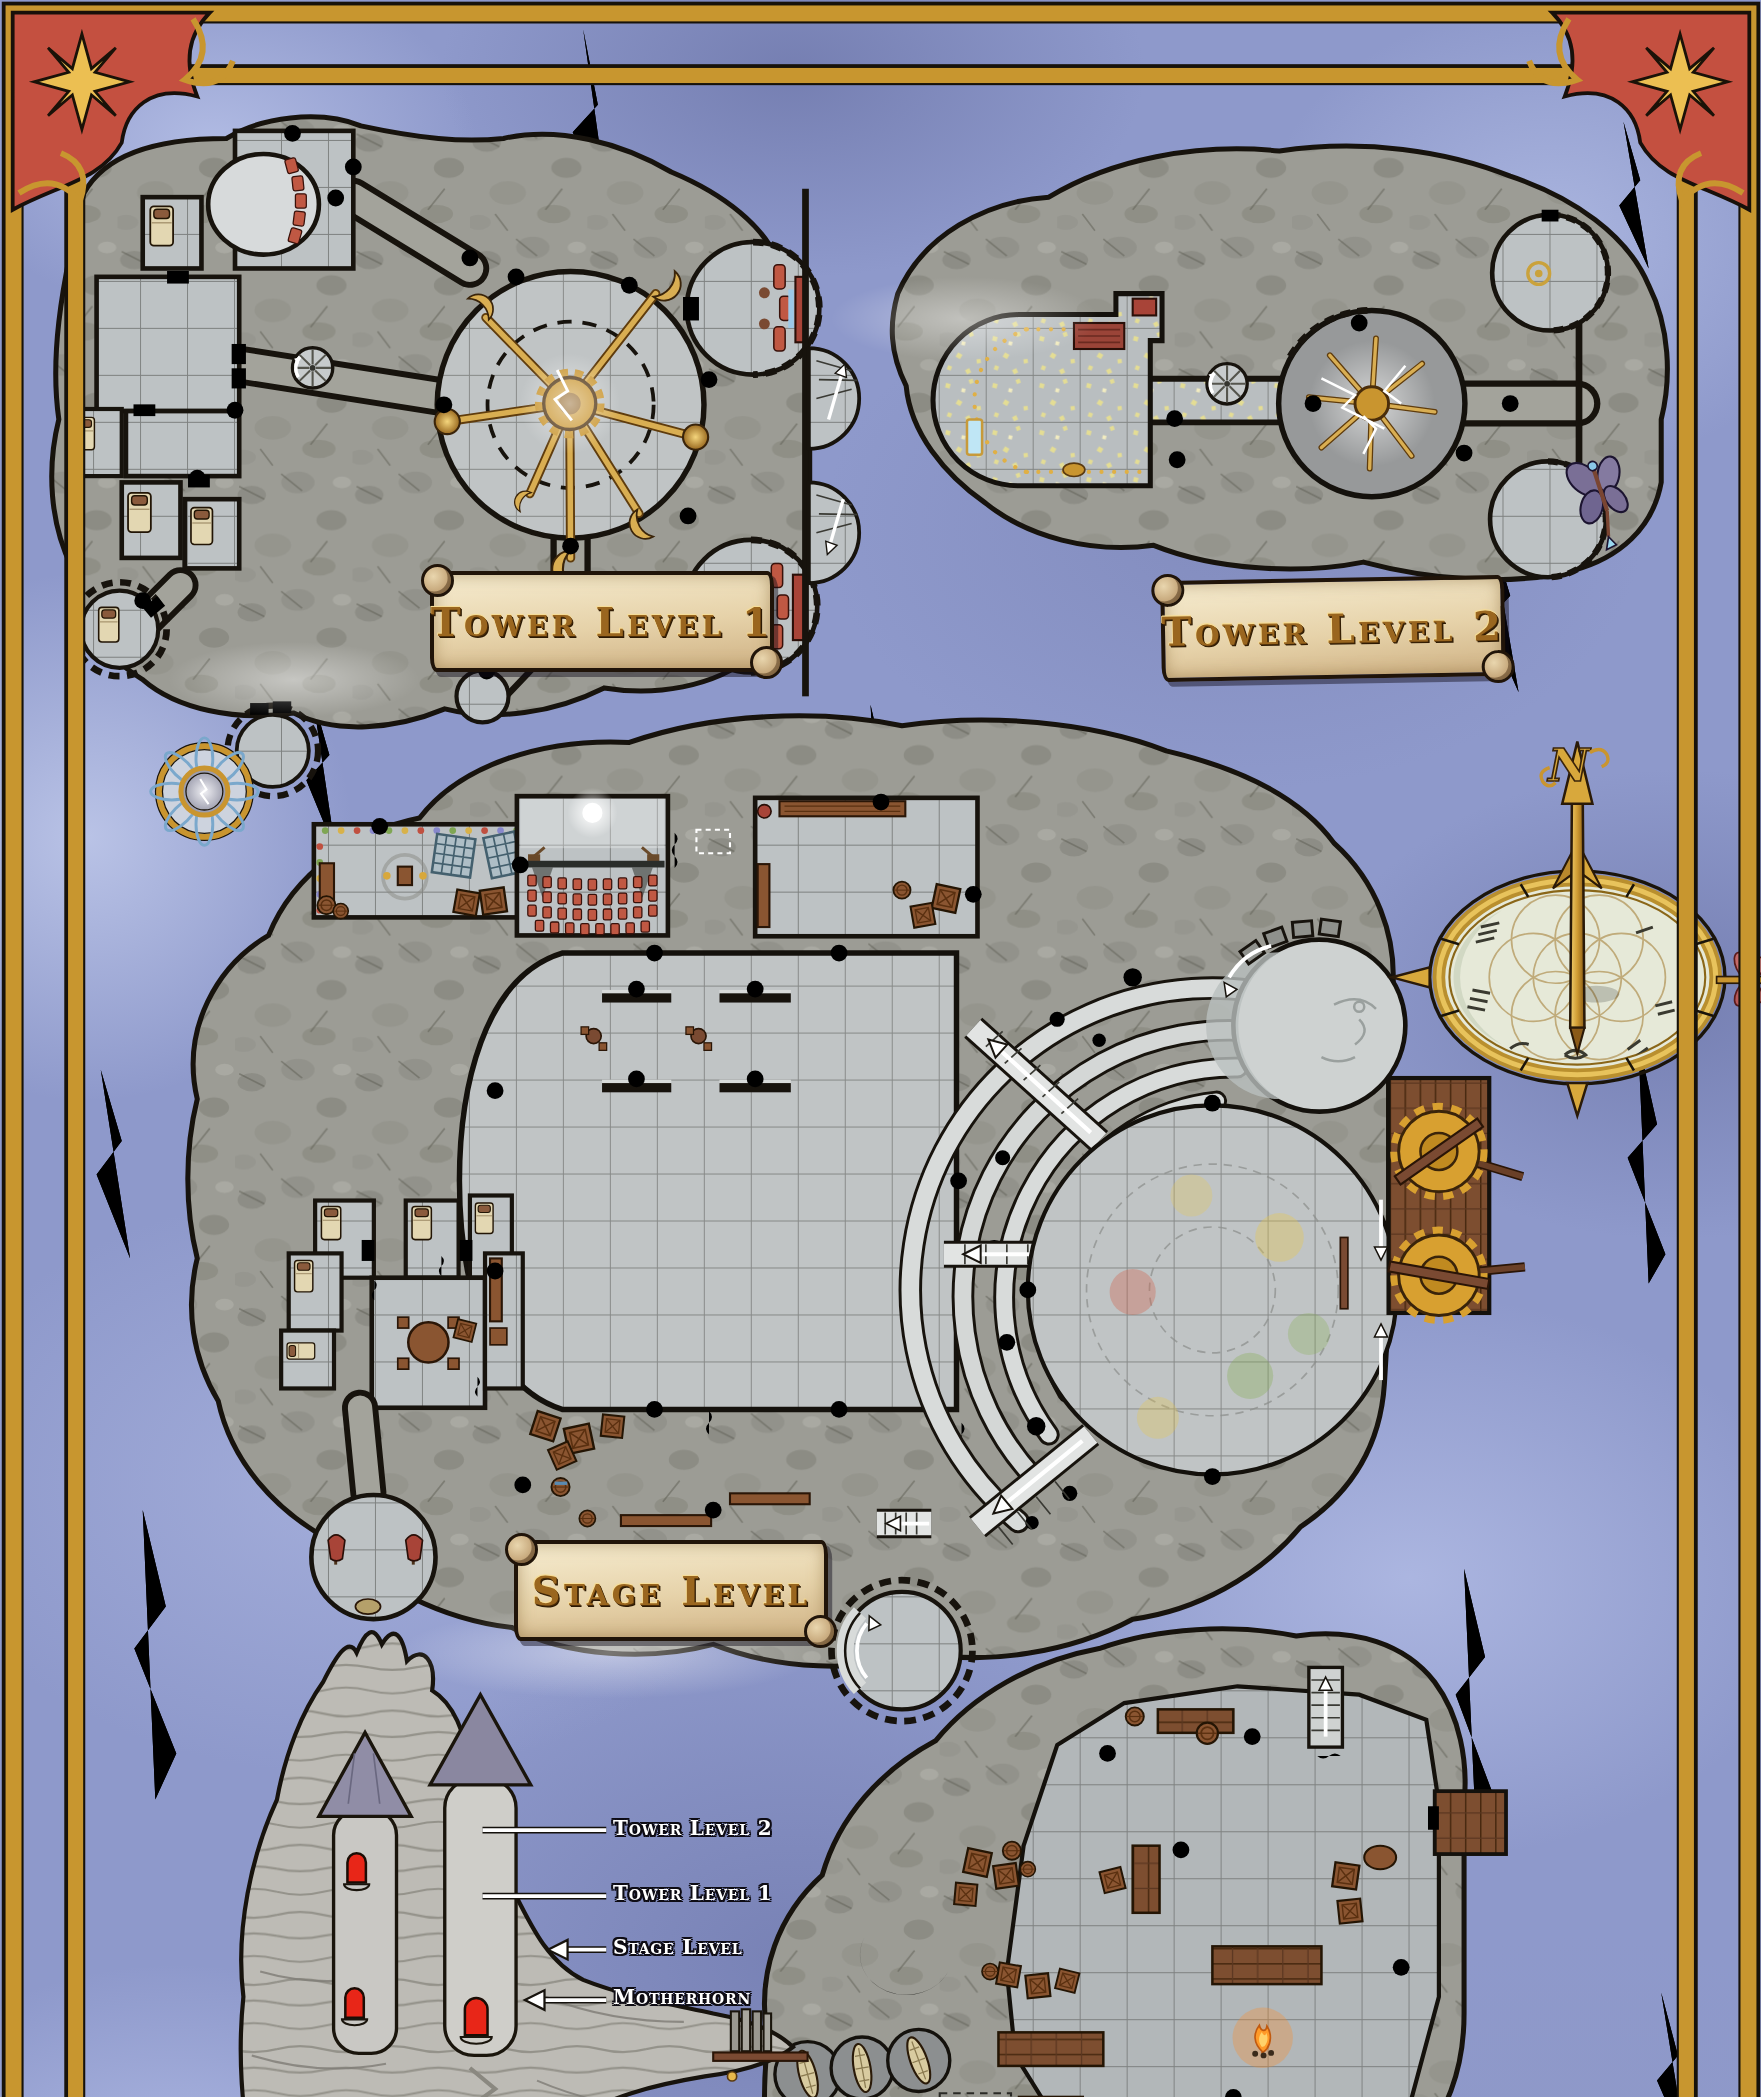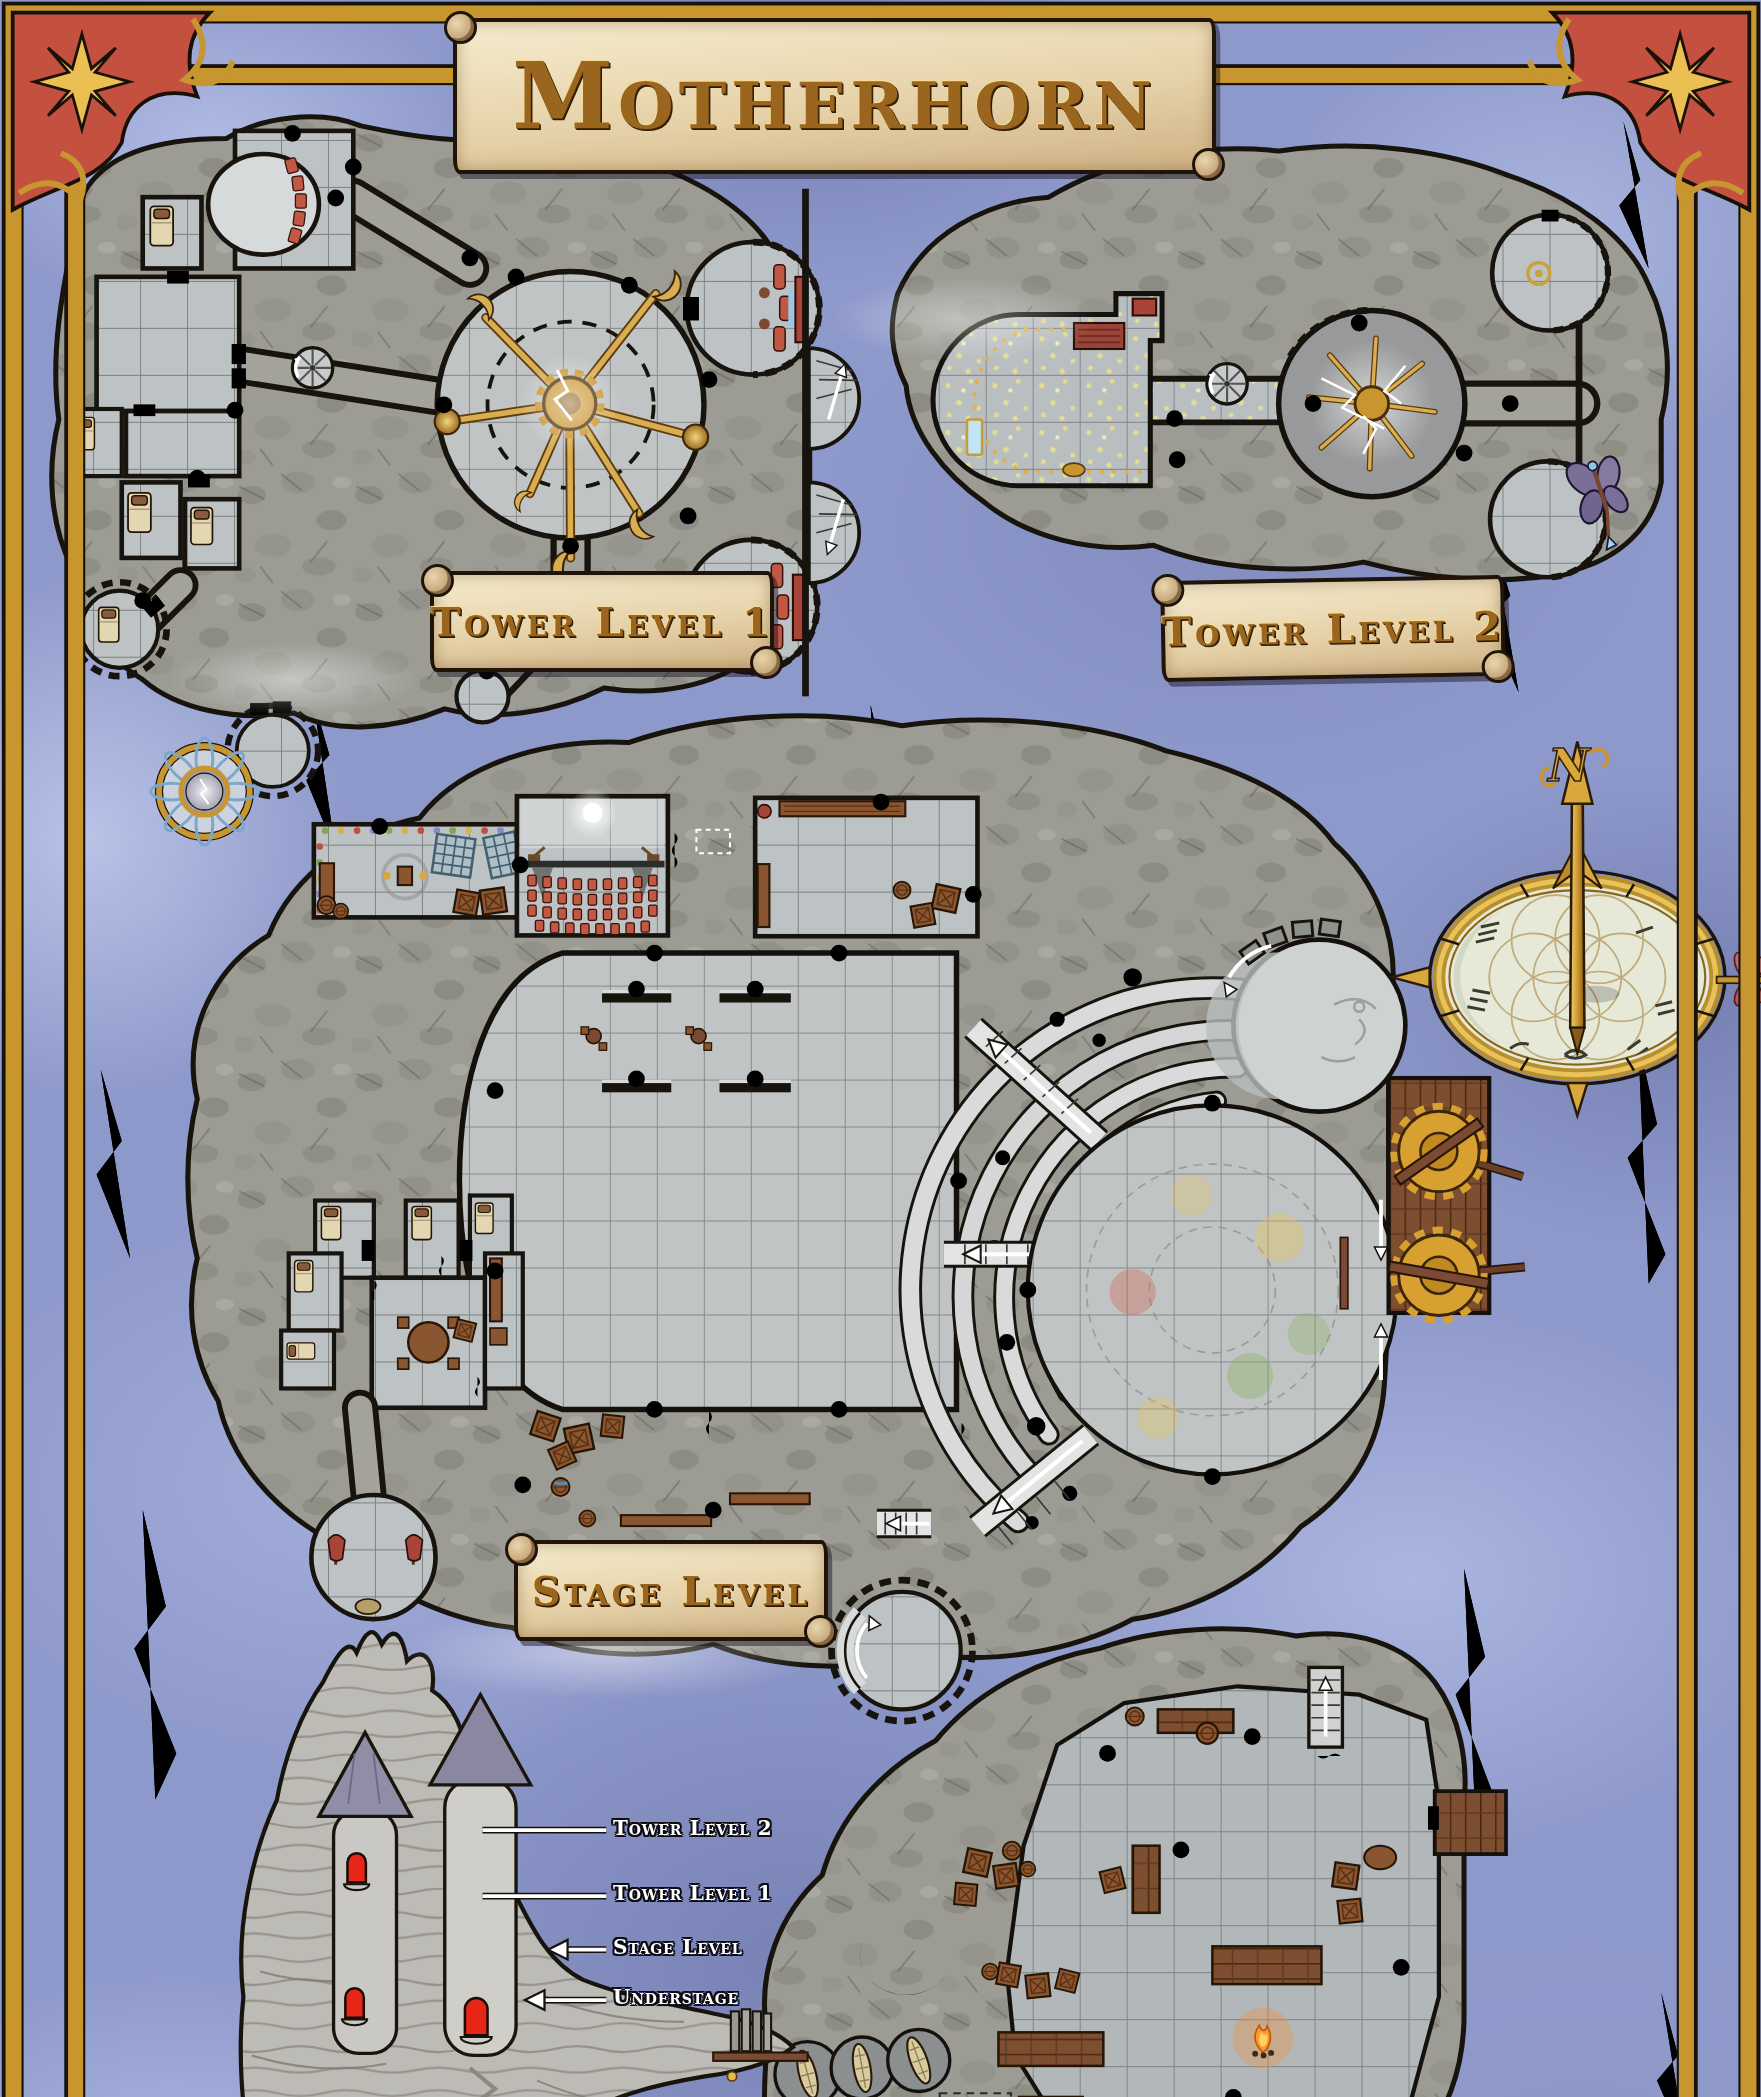--- a/index.html
+++ b/index.html
@@ -1041,34 +1041,31 @@
         <path d="M460,45 q55,85 -20,145 q85,30 115,-45" fill="none" stroke="#c8962f" stroke-width="14"></path>
         <path d="M45,460 q85,-55 145,20 q30,-85 -45,-115" fill="none" stroke="#c8962f" stroke-width="14"></path>
         <use href="#star8" transform="translate(195,195) scale(.95)"></use>
       </g>
       <use href="#cornerTL" transform="translate(4200,0) scale(-1,1)"></use>
       <use href="#cornerTL" transform="translate(0,5700) scale(1,-1)"></use>
       <use href="#cornerTL" transform="translate(4200,5700) scale(-1,-1)"></use>
     </g>
   </svg>
 
-  <div class="scroll" style="left:453px;top:17.6px;width:755px;height:148px;">
-    <span class="scroll-text" style="font-size:91px;letter-spacing:5px;">Motherhorn</span>
-  </div>
 
   <div class="scroll" style="left:430px;top:571px;width:336px;height:93px;">
     <span class="scroll-text" style="font-size:40px;">Tower Level 1</span>
   </div>
 
   <div class="scroll" style="left:1161px;top:578px;width:336px;height:93px;transform:rotate(-1deg);">
     <span class="scroll-text" style="font-size:40px;">Tower Level 2</span>
   </div>
 
   <div class="scroll" style="left:514px;top:1540px;width:306px;height:93px;">
     <span class="scroll-text" style="font-size:40px;">Stage Level</span>
   </div>
 
   <div class="side-label" style="left:613px;top:1816px;">Tower Level 2</div>
   <div class="side-label" style="left:613px;top:1881px;">Tower Level 1</div>
   <div class="side-label" style="left:613px;top:1935px;">Stage Level</div>
-  <div class="side-label" style="left:613px;top:1985px;">Understage</div>
+  <div class="side-label" style="left:613px;top:1985px;">Motherhorn</div>
 </div>
 
 
 </body></html>

